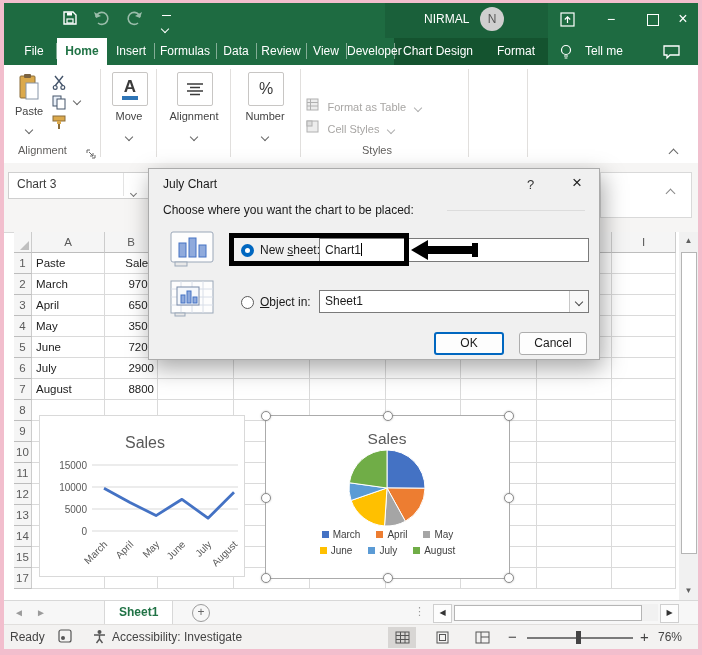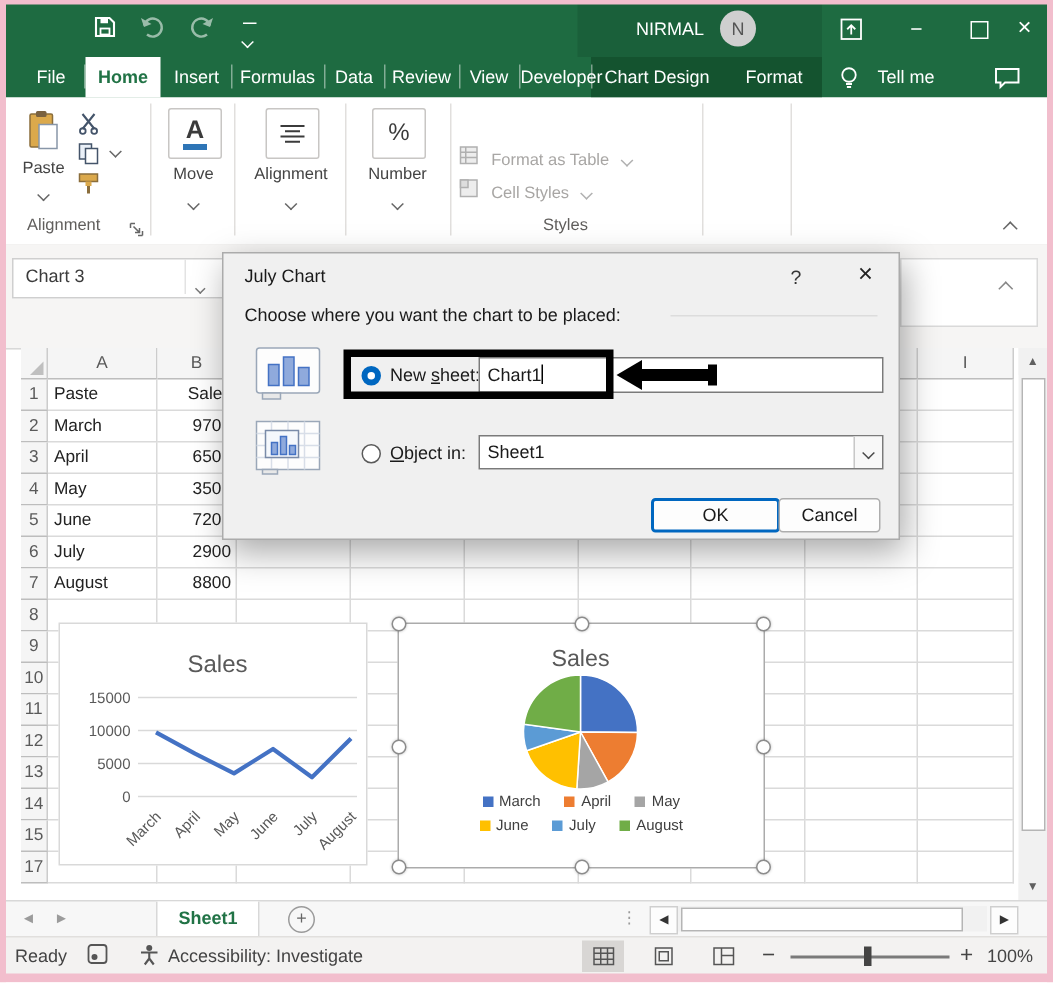--- a/index.html
+++ b/index.html
@@ -77,21 +77,21 @@
   
   #dialog{left:148px;top:168px;width:450px;height:190px;background:#F0F0F0;border:1px solid #ABABAB;box-shadow:3px 8px 22px rgba(0,0,0,.35);z-index:40;font-size:12px;color:#1a1a1a;}
   .dlg-ic{position:absolute;left:20px;width:46px;}
   .radio{position:absolute;width:13px;height:13px;border-radius:50%;background:#fff;border:1px solid #5A5A5A;box-sizing:border-box;}
   .radio.sel{border:4px solid #0067C0;}
   #ns-input{position:absolute;left:170px;top:69px;width:270px;height:24px;background:#fff;border:1px solid #7A7A7A;box-sizing:border-box;line-height:22px;padding-left:5px;}
   .caret{display:inline-block;width:1px;height:13px;background:#000;vertical-align:-2px;}
   #oi-select{position:absolute;left:170px;top:121px;width:270px;height:23px;background:#fff;border:1px solid #7A7A7A;box-sizing:border-box;line-height:21px;padding-left:5px;}
   #oi-chev{position:absolute;right:0;top:0;width:18px;height:21px;background:#F8F8F8;border-left:1px solid #C8C8C8;display:flex;align-items:center;justify-content:center;}
   .dbtn{position:absolute;top:163px;height:23px;background:#FDFDFD;border:1px solid #ADADAD;border-radius:3px;font-size:12px;text-align:center;line-height:21px;box-sizing:border-box;}
-  #btn-ok{left:285px;width:86px;border:2px solid #0067C0;line-height:19px;}
+  #btn-ok{left:285px;width:70px;border:2px solid #0067C0;line-height:19px;}
   #btn-cancel{left:370px;width:68px;}
   
   #ann-rect{left:229px;top:233px;width:180px;height:33px;border:5px solid #000;z-index:60;box-sizing:border-box;}
   #ann-arrow{left:411px;top:240px;width:70px;height:20px;z-index:60;}
   #ann-arrow .head{position:absolute;left:0;top:0;width:0;height:0;border-top:10px solid transparent;border-bottom:10px solid transparent;border-right:17px solid #000;}
   #ann-arrow .tail{position:absolute;left:15px;top:6px;width:48px;height:8px;background:#000;}
   #ann-arrow .cap{position:absolute;left:61px;top:3px;width:6px;height:14px;background:#000;}
 </style>
 </head>
 <body>
@@ -602,21 +602,21 @@
     <div class="viewbtn" style="left:468px;">
       <svg width="15" height="13" viewBox="0 0 15 13">
           <rect x="1" y="1" width="13" height="11" fill="none" stroke="#555"></rect>
           <path d="M6 1 v11 M6 6 h8" stroke="#555"></path>
         </svg>
     </div>
     <span class="abs" style="left:508px;top:3px;font-size:15px;color:#444;">−</span>
     <div id="zoomtrack" class="abs"></div>
     <div id="zoomthumb" class="abs"></div>
     <span class="abs" style="left:640px;top:3px;font-size:15px;color:#444;">+</span>
-    <span class="abs" style="left:658px;top:5px;">100%</span>
+    <span class="abs" style="left:658px;top:5px;">76%</span>
   </div>
 
   <div id="dialog" class="abs">
     <div class="abs" style="left:14px;top:8px;">July Chart</div>
     <div class="abs" style="left:378px;top:8px;color:#333;font-size:13px;">?</div>
     <div class="abs" style="left:423px;top:4px;font-size:17px;color:#222;">×</div>
     <div class="abs" style="left:14px;top:34px;">Choose where you want the chart to be placed:</div>
     <div class="abs" style="left:298px;top:41px;width:138px;height:1px;background:#DCDCDC;"></div>
 
     <div class="abs dlg-ic" style="top:62px;">

